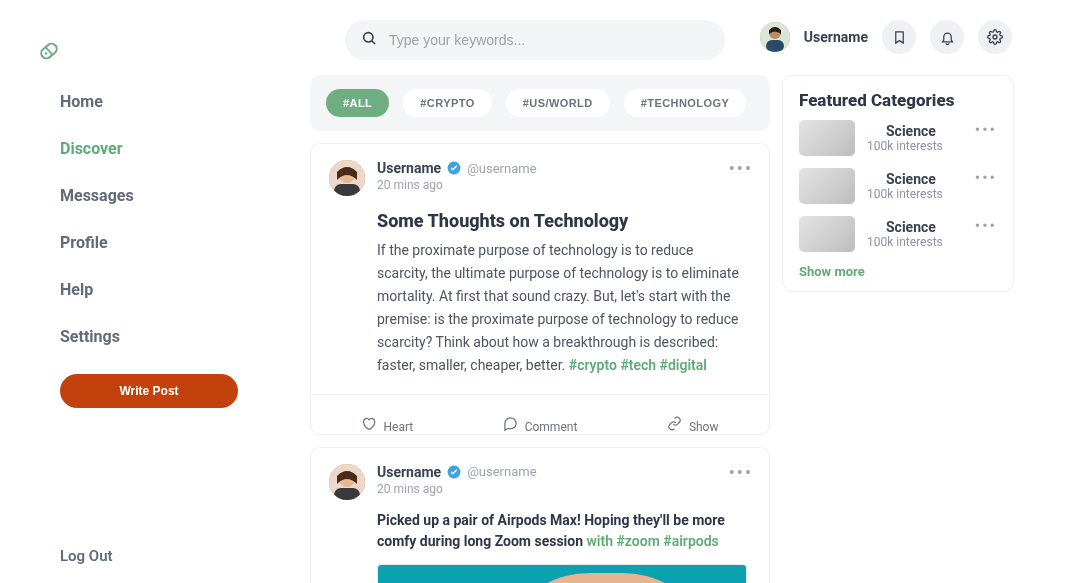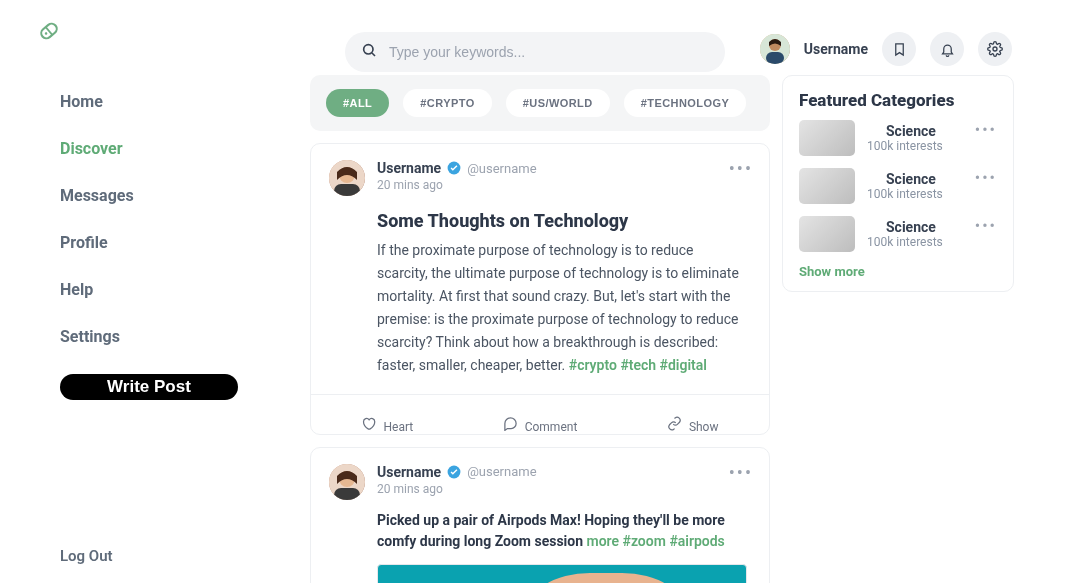--- a/index.html
+++ b/index.html
@@ -8,24 +8,24 @@
   background: #ffffff;
   color: #333;
   width: 1080px;
   height: 583px;
   overflow: hidden;
 }
 
 
 .topbar {
   position: absolute;
-  top: 14px; left: 0; right: 0;
+  top: 2px; left: 0; right: 0;
   height: 66px;
   display: flex;
-  align-items: flex-start;
+  align-items: flex-end;
   padding: 0 24px 0 32px;
 }
 .logo {
   width: 34px; height: 34px;
   margin-right: auto;
 }
 .logo svg { width: 34px; height: 34px; }
 
 .search-wrap {
   position: absolute;
@@ -85,23 +85,23 @@
 }
 .nav-item {
   font-size: 16px; font-weight: 700;
   color: #5f6b7a;
   padding: 14px 0;
   cursor: pointer;
 }
 .nav-item.active { color: #5fab76; }
 .write-post-btn {
   margin-top: 14px;
-  width: 178px; height: 26px;
-  background: #000000;
-  color: #fff; font-weight: 700; font-size: 17px;
+  width: 178px; height: 34px;
+  background: #c2410c;
+  color: #fff; font-weight: 700; font-size: 12px;
   border: none; border-radius: 17px;
   cursor: pointer;
 }
 .logout {
   margin-top: auto;
   margin-bottom: 18px;
   font-size: 15px; font-weight: 600; color: #5f6b7a;
   cursor: pointer;
 }
 
@@ -357,21 +357,21 @@
                 <path d="M7 12l3 3 7-7" stroke="#fff" stroke-width="2.5" fill="none"></path>
               </svg>
           </span>
           <span class="post-handle">@username</span>
         </div>
         <div class="post-time">20 mins ago</div>
       </div>
     </div>
     <div class="post-body-bold">
       <span>Picked up a pair of Airpods Max! Hoping they'll be more comfy during long Zoom session</span>
-      <span class="hashtag">more</span>
+      <span class="hashtag">with</span>
       <span class="hashtag">#zoom</span>
       <span class="hashtag">#airpods</span>
     </div>
     <div class="post-image">
       <div class="hand"></div>
 
     </div>
 
   </div>
 </div>

